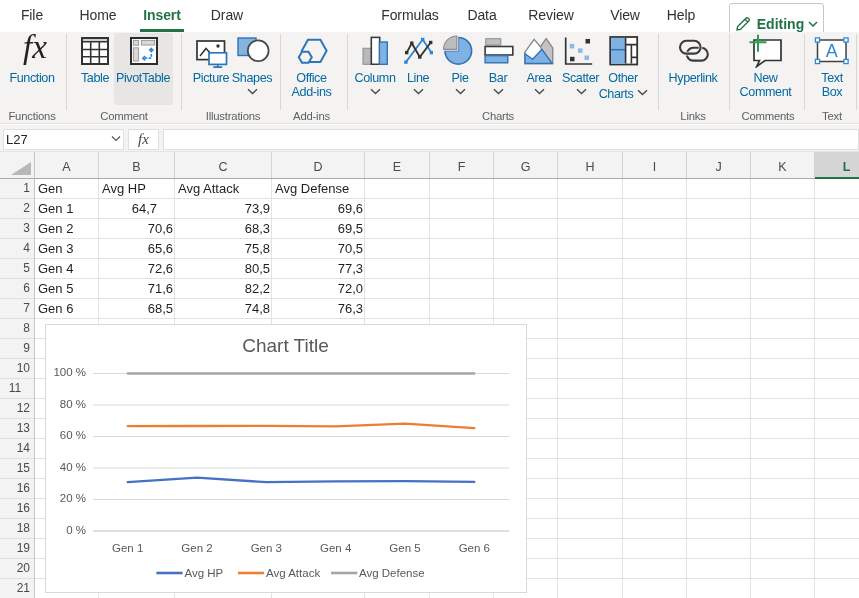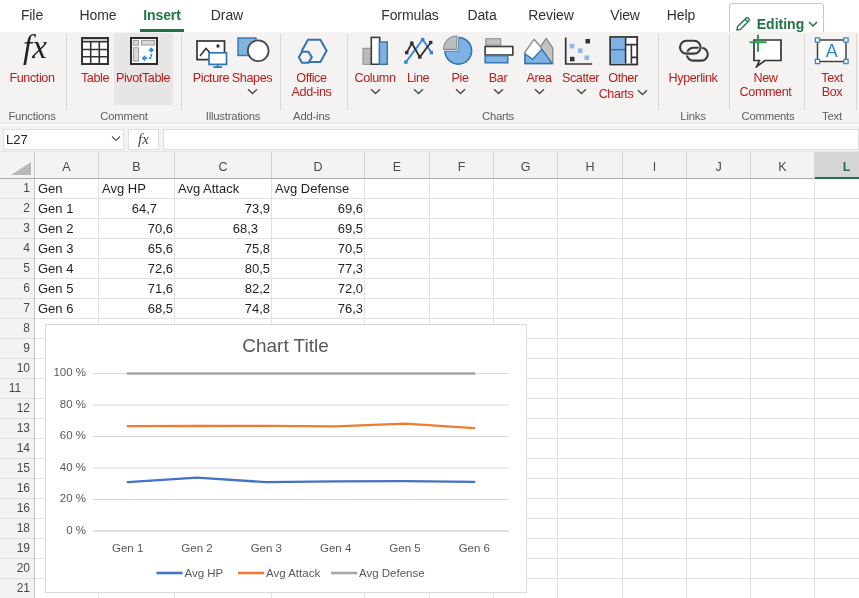--- a/index.html
+++ b/index.html
@@ -17,21 +17,21 @@
   height:3px; background:#217346; }
 #editbtn { position:absolute; left:729px; top:3px; width:95px; height:42px;
   background:#fff; border:1px solid #c8c6c4; border-radius:3px;
   display:flex; align-items:center; justify-content:center; }
 #editbtn span { color:#217346; font-weight:bold; font-size:14px; margin:0 4px 0 5px; }
 
 
 #ribbon { position:absolute; left:0; top:32px; width:859px; height:92px;
   background:#f4f3f2; border-bottom:1px solid #e1e1e1; }
 .rsep { position:absolute; top:2px; width:1px; height:76px; background:#d8d8d8; }
-.rlabel { position:absolute; font-size:12.6px; color:#b91c1c; text-align:center;
+.rlabel { position:absolute; font-size:12.6px; color:#0369a1; text-align:center;
   letter-spacing:-0.4px; white-space:nowrap; }
 .rgroup { position:absolute; top:78px; font-size:11.3px; color:#606060;
   text-align:center; letter-spacing:-0.2px; white-space:nowrap; }
 .chev { position:absolute; }
 .ricon { position:absolute; }
 
 
 #fbar { position:absolute; left:0; top:125px; width:859px; height:27px;
   background:#f4f3f2; border-bottom:1px solid #e4e4e4; }
 #namebox { position:absolute; left:3px; top:4px; width:121px; height:21px;
@@ -334,21 +334,21 @@
       <div class="cell" style="left: 0px; top: 0px; width: 64px; padding-left: 3px;">Gen</div>
       <div class="cell" style="left: 64px; top: 0px; width: 76px; padding-left: 3px;">Avg HP</div>
       <div class="cell" style="left: 140px; top: 0px; width: 97px; padding-left: 3px;">Avg Attack</div>
       <div class="cell" style="left: 237px; top: 0px; width: 93px; padding-left: 3px;">Avg Defense</div>
       <div class="cell" style="left: 0px; top: 20px; width: 64px; padding-left: 3px;">Gen 1</div>
       <div class="cell num" style="left: 64px; top: 20px; width: 76px; padding-right: 18px;">64,7</div>
       <div class="cell num" style="left: 140px; top: 20px; width: 97px; padding-right: 2px;">73,9</div>
       <div class="cell num" style="left: 237px; top: 20px; width: 93px; padding-right: 2px;">69,6</div>
       <div class="cell" style="left: 0px; top: 40px; width: 64px; padding-left: 3px;">Gen 2</div>
       <div class="cell num" style="left: 64px; top: 40px; width: 76px; padding-right: 2px;">70,6</div>
-      <div class="cell num" style="left: 140px; top: 40px; width: 97px; padding-right: 14px;">68,3</div>
+      <div class="cell num" style="left: 140px; top: 40px; width: 97px; padding-right: 2px;">68,3</div>
       <div class="cell num" style="left: 237px; top: 40px; width: 93px; padding-right: 2px;">69,5</div>
       <div class="cell" style="left: 0px; top: 60px; width: 64px; padding-left: 3px;">Gen 3</div>
       <div class="cell num" style="left: 64px; top: 60px; width: 76px; padding-right: 2px;">65,6</div>
       <div class="cell num" style="left: 140px; top: 60px; width: 97px; padding-right: 2px;">75,8</div>
       <div class="cell num" style="left: 237px; top: 60px; width: 93px; padding-right: 2px;">70,5</div>
       <div class="cell" style="left: 0px; top: 80px; width: 64px; padding-left: 3px;">Gen 4</div>
       <div class="cell num" style="left: 64px; top: 80px; width: 76px; padding-right: 2px;">72,6</div>
       <div class="cell num" style="left: 140px; top: 80px; width: 97px; padding-right: 2px;">80,5</div>
       <div class="cell num" style="left: 237px; top: 80px; width: 93px; padding-right: 2px;">77,3</div>
       <div class="cell" style="left: 0px; top: 100px; width: 64px; padding-left: 3px;">Gen 5</div>

